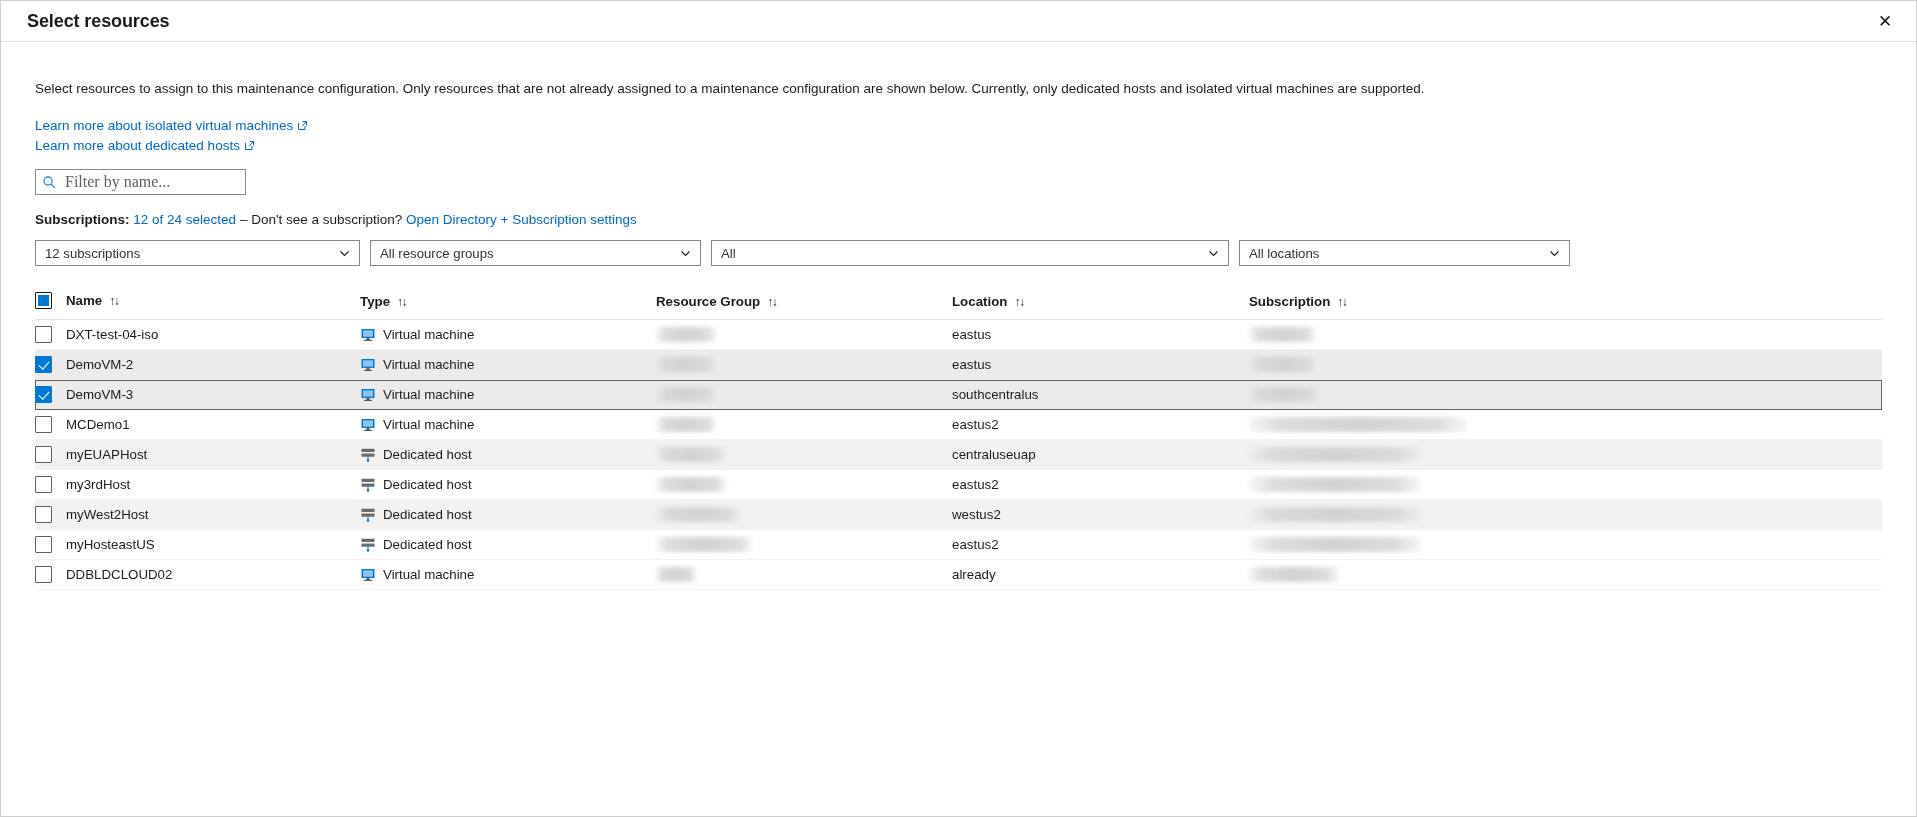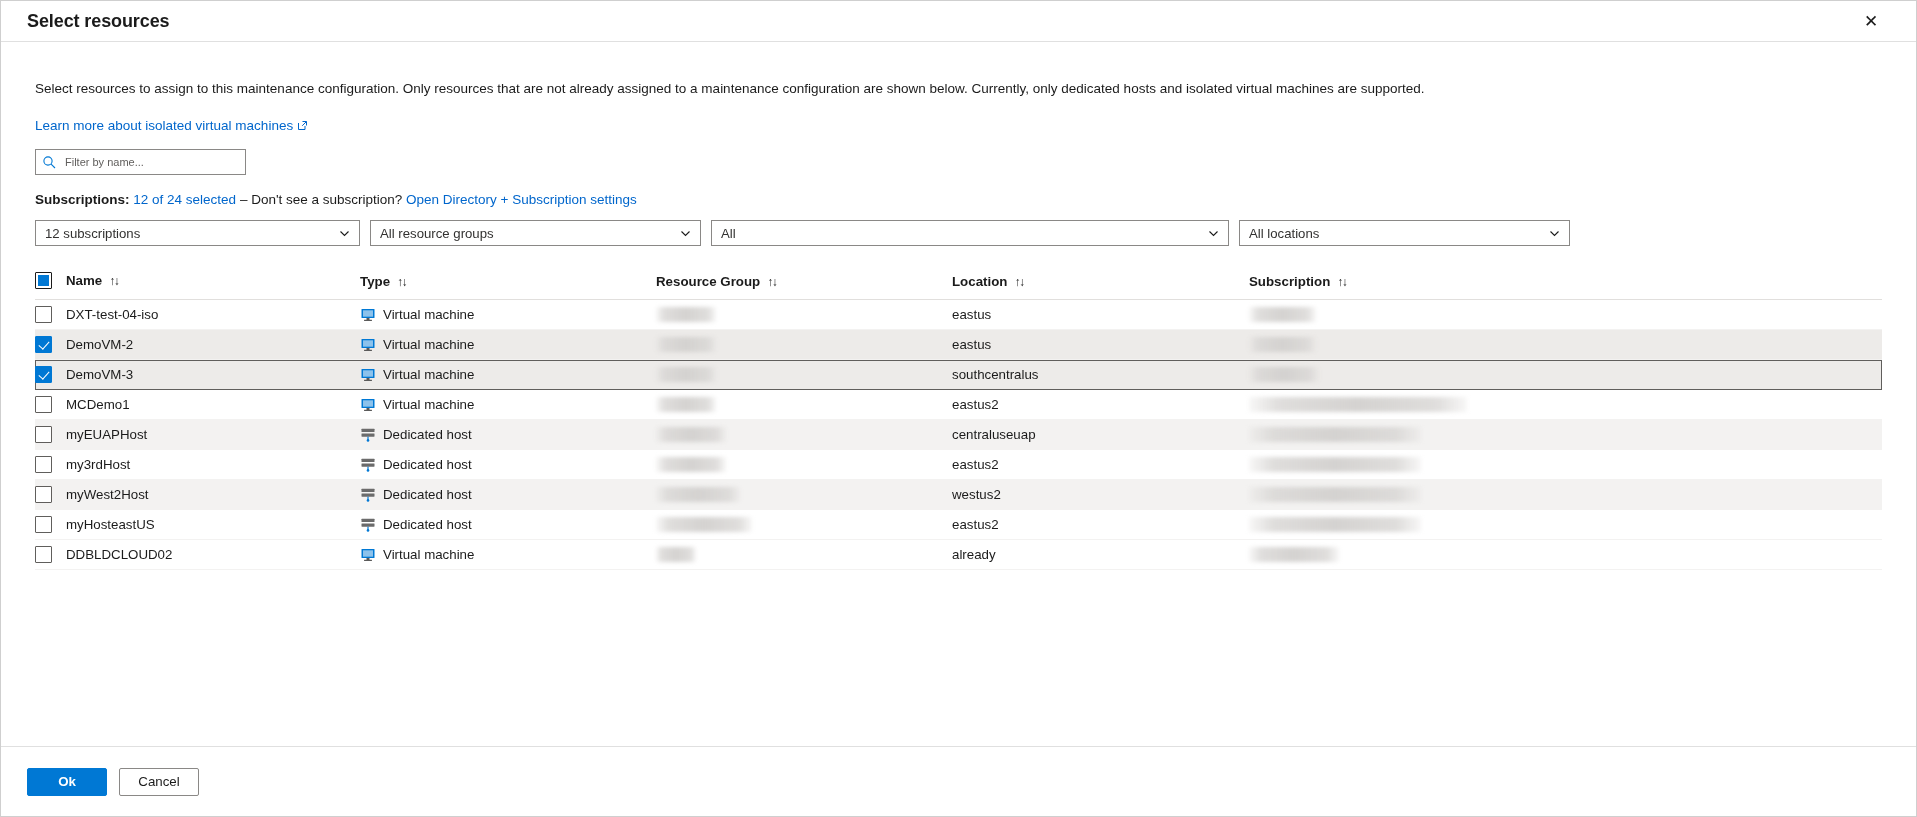--- a/index.html
+++ b/index.html
@@ -20,21 +20,21 @@
     overflow: hidden;
   }
 
   
   .titlebar {
     height: 41px;
     min-height: 41px;
     border-bottom: 1px solid #e0e0e0;
     display: flex;
     align-items: center;
-    padding: 0 28px 0 26px;
+    padding: 0 14px 0 26px;
     background: #ffffff;
     gap: 25px;
   }
   .title-text {
     font-size: 18px;
     font-weight: 700;
     color: #1b1b1b;
     letter-spacing: -0.1px;
   }
   .titlebar-spacer { flex: 1; }
@@ -96,23 +96,23 @@
   }
   .mag {
     width: 15px; height: 15px;
     margin-right: 6px;
     flex: 0 0 auto;
   }
   .filter-input {
     flex: 1;
     border: none;
     outline: none;
-    font-size: 11px;
+    font-size: 16px;
     color: #0c4a6e;
-    font-family: Liberation Sans, sans-serif;
+    font-family: Liberation Serif, serif;
     background: transparent;
     min-width: 0;
   }
   .filter-input::placeholder { color: #605e5c; }
 
   
   .subs-line {
     margin-top: 17px;
     font-size: 13.5px;
     color: #1b1b1b;
@@ -306,20 +306,27 @@
     <button class="close-btn">✕</button>
   </div>
 
   <div class="body">
 
     <div class="intro">Select resources to assign to this maintenance configuration. Only resources that are not already assigned to a maintenance configuration are shown below. Currently, only dedicated hosts and isolated virtual machines are supported.</div>
 
     <div class="links">
       <div>
         <a class="link">Learn more about isolated virtual machines</a><span class="ext-icon"><svg width="11" height="11" viewBox="0 0 11 11">
+              <path d="M1.5 3 L1.5 9.5 L8 9.5 L8 6" fill="none" stroke="#0066cc" stroke-width="1"></path>
+              <path d="M5.5 1.5 L9.5 1.5 L9.5 5.5" fill="none" stroke="#0066cc" stroke-width="1"></path>
+              <path d="M9.3 1.7 L5.2 5.8" fill="none" stroke="#0066cc" stroke-width="1"></path>
+            </svg></span>
+      </div>
+      <div>
+        <a class="link">Learn more about dedicated hosts</a><span class="ext-icon"><svg width="11" height="11" viewBox="0 0 11 11">
               <path d="M1.5 3 L1.5 9.5 L8 9.5 L8 6" fill="none" stroke="#0066cc" stroke-width="1"></path>
               <path d="M5.5 1.5 L9.5 1.5 L9.5 5.5" fill="none" stroke="#0066cc" stroke-width="1"></path>
               <path d="M9.3 1.7 L5.2 5.8" fill="none" stroke="#0066cc" stroke-width="1"></path>
             </svg></span>
       </div>
     </div>
 
     <div class="filter-row">
       <div class="filter-box">
         <span class="mag">
@@ -635,18 +642,14 @@
             <td><span>already</span></td>
             <td>
               <div class="blur" style="width:90px"></div>
             </td>
           </tr>
         </tbody>
     </table>
 
   </div>
 
-  <div class="footer">
-    <button class="btn btn-primary">Ok</button>
-    <button class="btn btn-secondary">Cancel</button>
-  </div>
 
 </div>
 
 </body></html>

